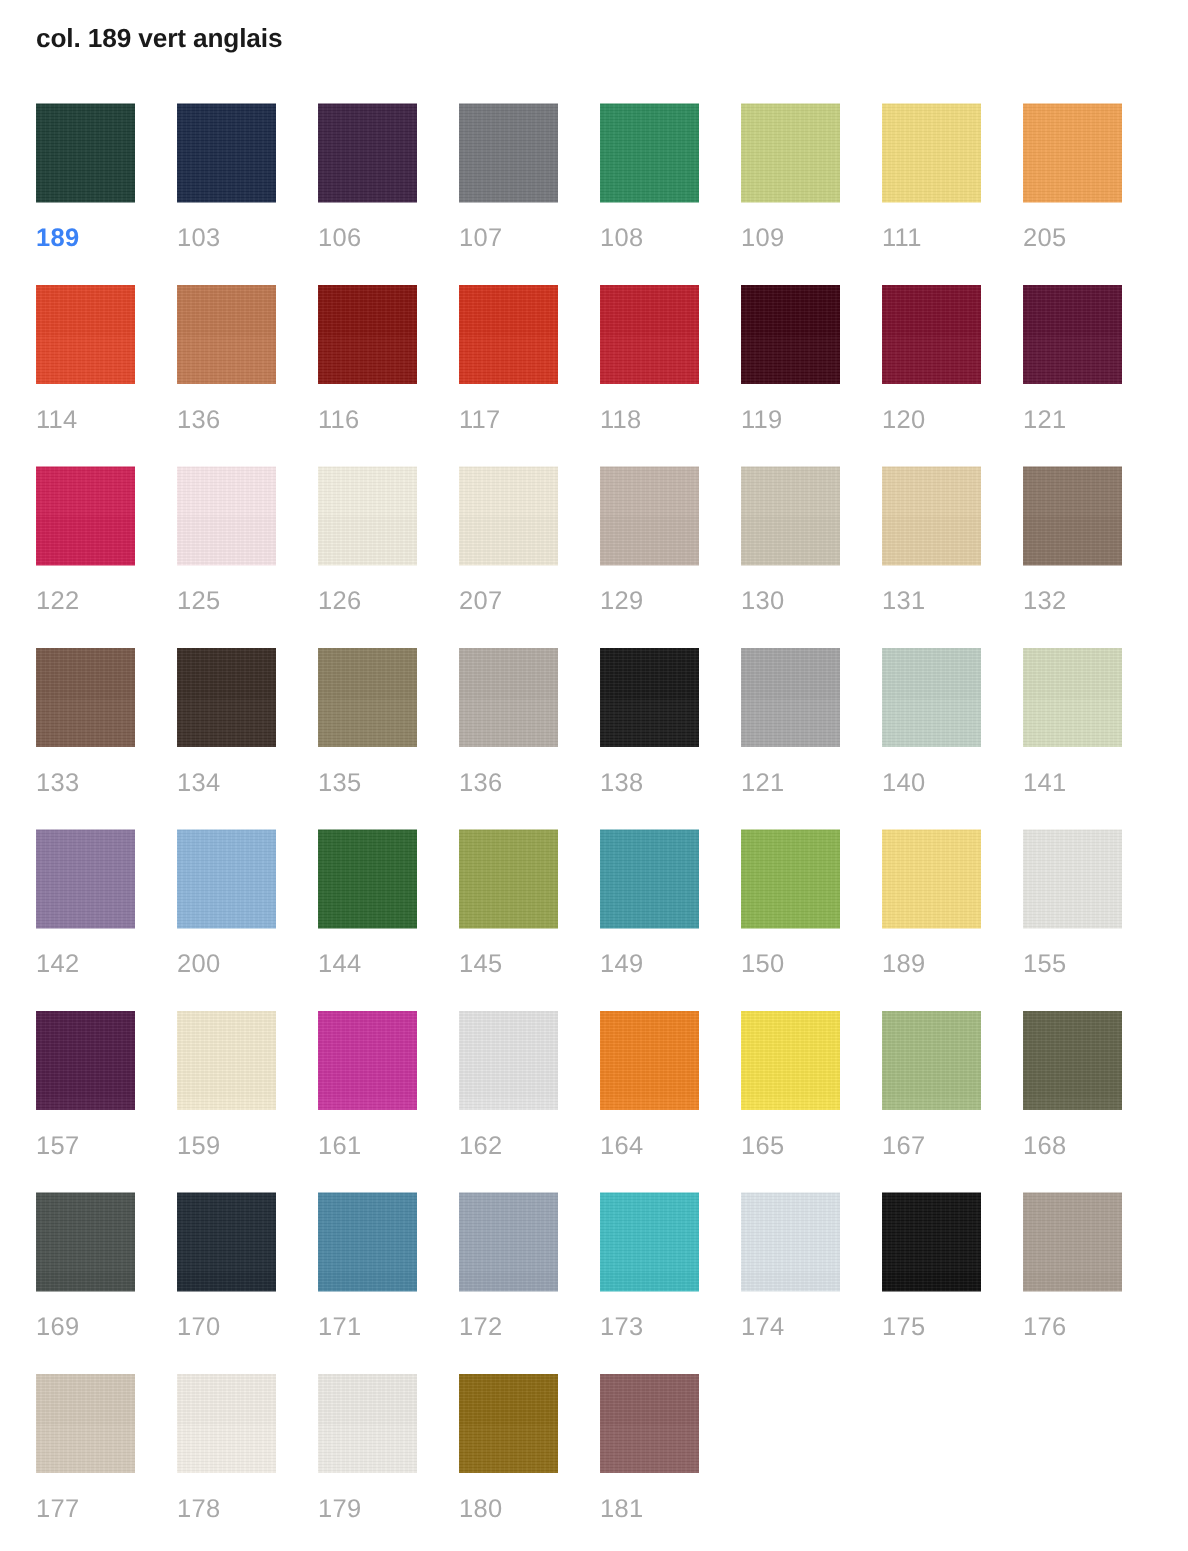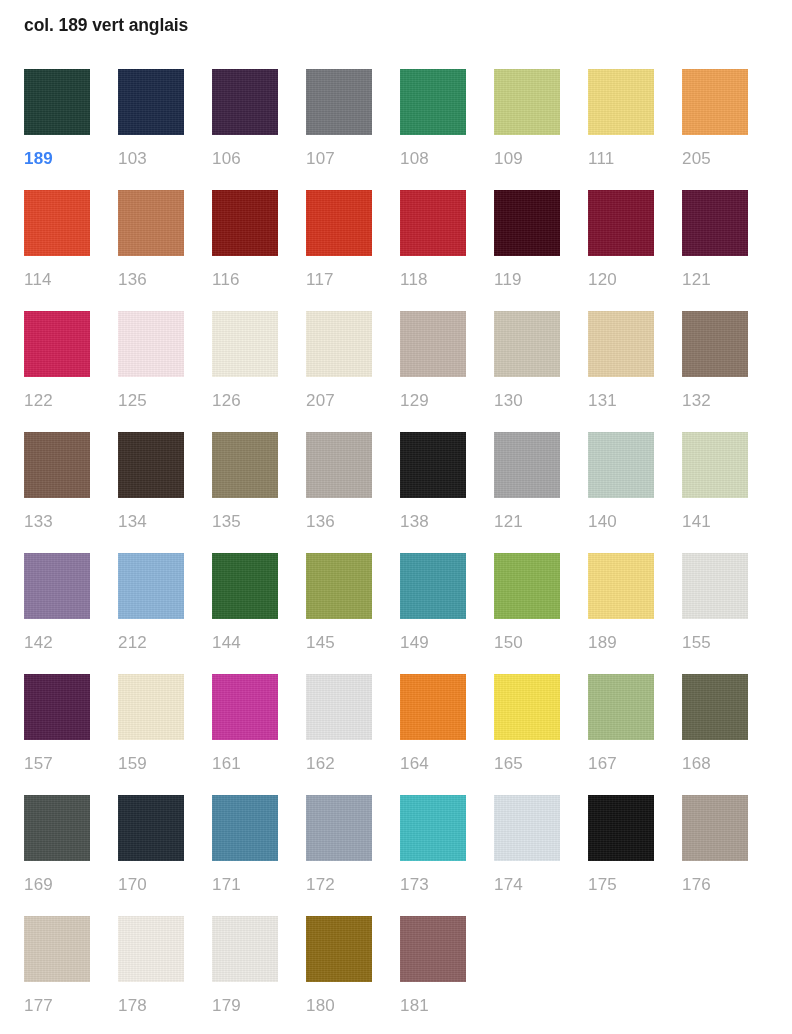--- a/index.html
+++ b/index.html
@@ -225,21 +225,21 @@
       <div class="swatch-cell">
         <div class="swatch-chip" style="background-color: rgb(213, 220, 190);"></div>
         <span class="swatch-label">141</span>
       </div>
       <div class="swatch-cell">
         <div class="swatch-chip" style="background-color: rgb(140, 120, 160);"></div>
         <span class="swatch-label">142</span>
       </div>
       <div class="swatch-cell">
         <div class="swatch-chip" style="background-color: rgb(141, 181, 217);"></div>
-        <span class="swatch-label">212</span>
+        <span class="swatch-label">200</span>
       </div>
       <div class="swatch-cell">
         <div class="swatch-chip" style="background-color: rgb(46, 102, 48);"></div>
         <span class="swatch-label">144</span>
       </div>
       <div class="swatch-cell">
         <div class="swatch-chip" style="background-color: rgb(150, 163, 79);"></div>
         <span class="swatch-label">145</span>
       </div>
       <div class="swatch-cell">

